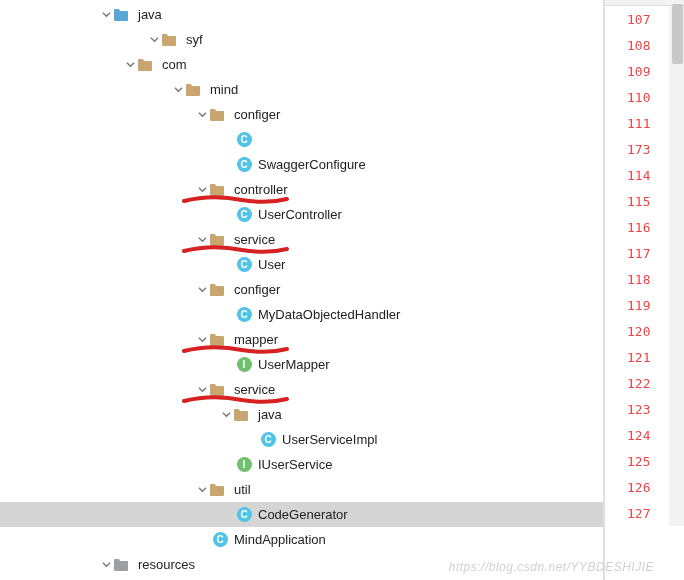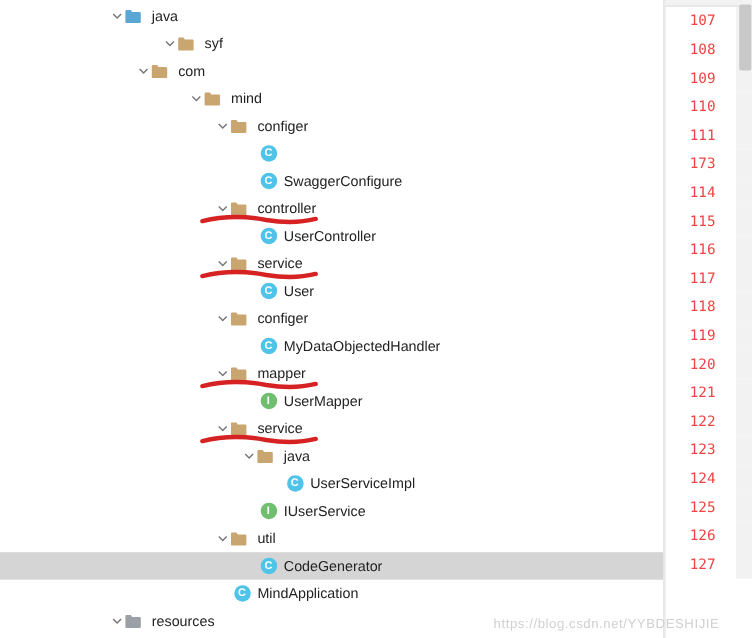--- a/index.html
+++ b/index.html
@@ -100,20 +100,21 @@
     }
     .annot svg { overflow: visible; }
     .watermark {
       position: absolute;
       right: 30px;
       bottom: 6px;
       color: #d0d0d0;
       font-size: 12px;
       letter-spacing: 0.5px;
       pointer-events: none;
+      font-style: italic;
     }
   </style>
 </head>
 <body>
 
 <div class="tree-panel" id="tree">
     <div class="tree-row">
       <span class="indent" style="width: 80px;"></span>
       <span class="chevron ">
         <svg viewBox="0 0 10 10">

